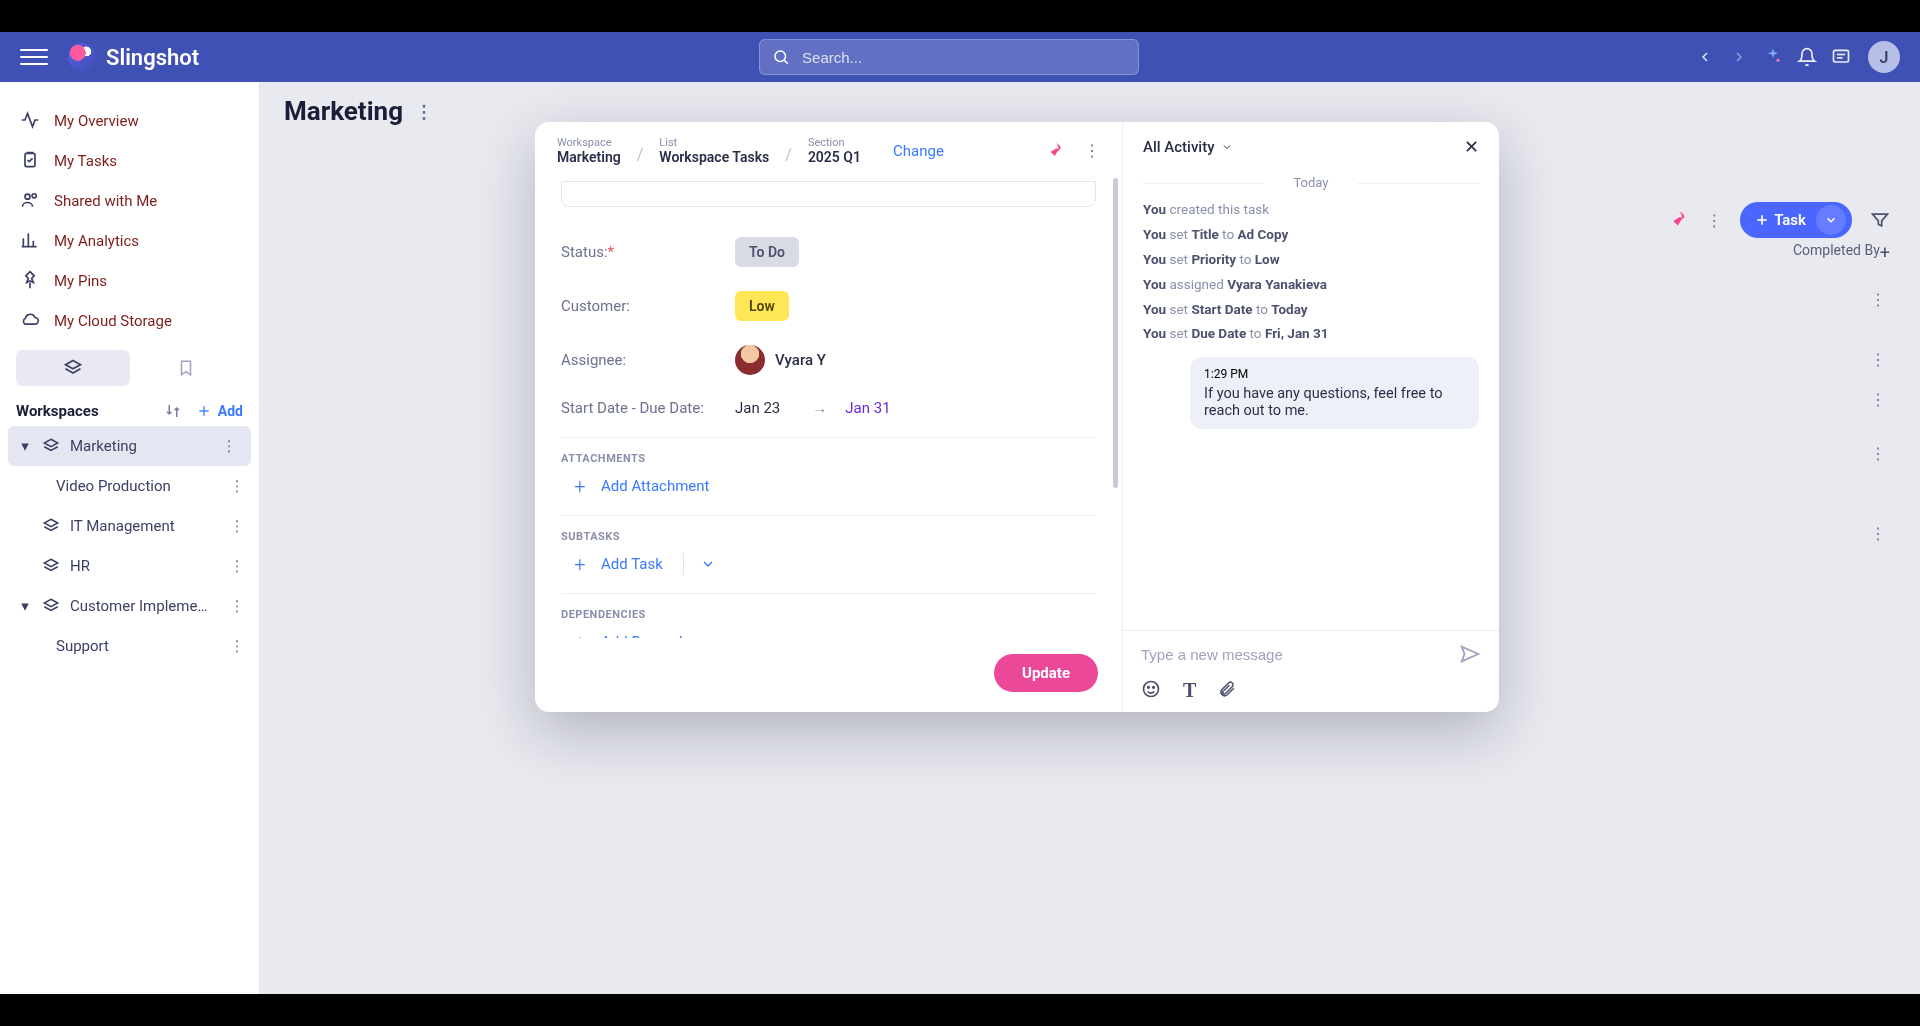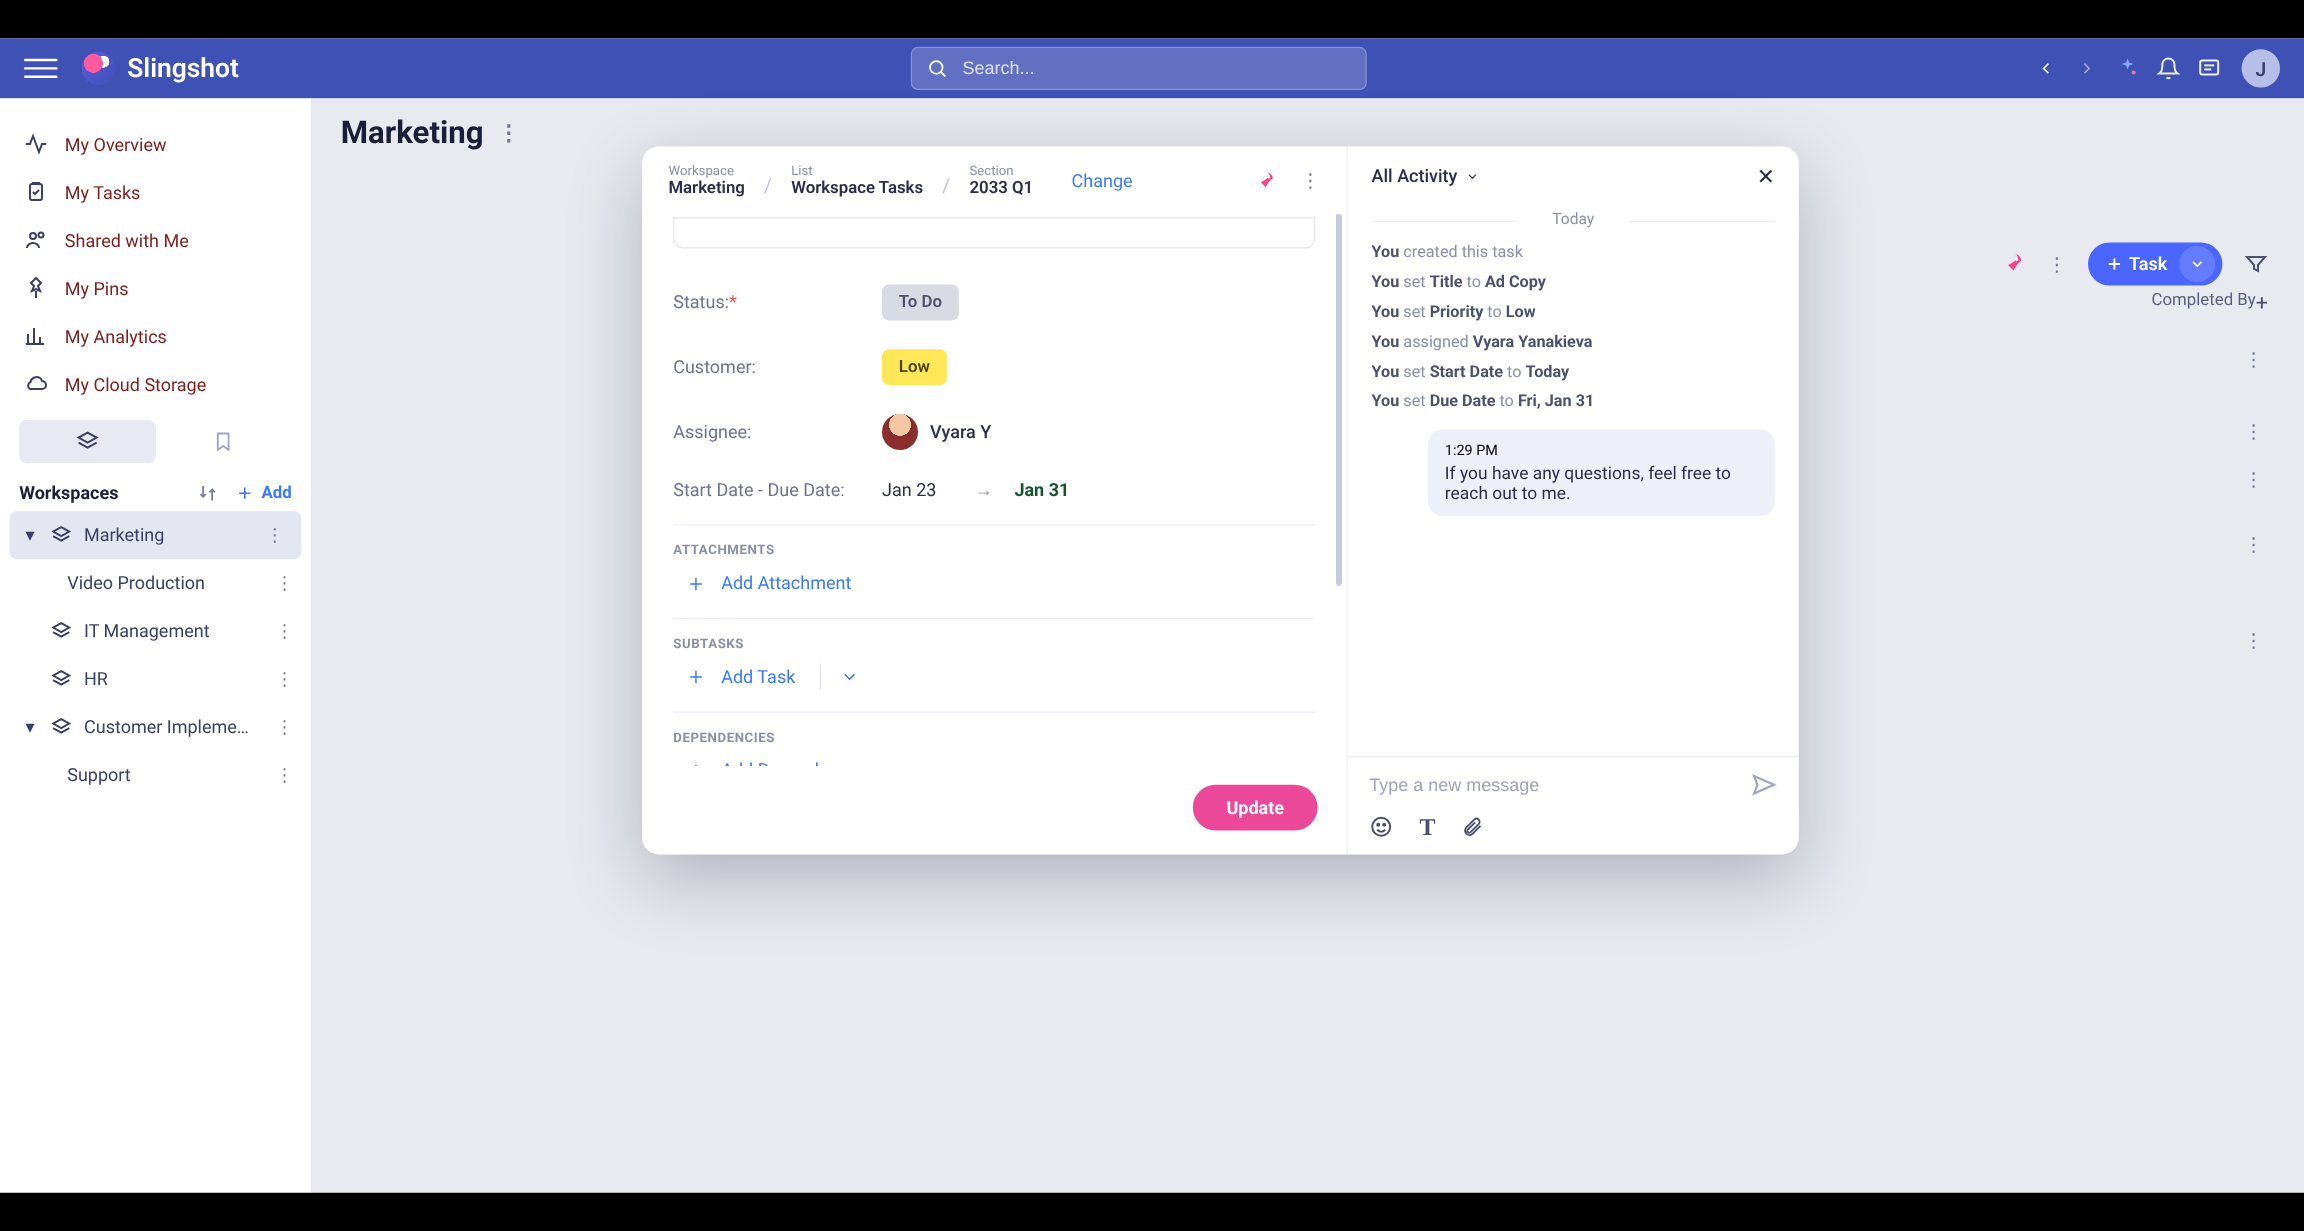--- a/index.html
+++ b/index.html
@@ -190,33 +190,33 @@
       <div class="sb-item">
         <svg class="sb-icon" viewBox="0 0 24 24" fill="none" stroke="#3a3f63" stroke-width="2">
             <circle cx="9" cy="8" r="3"></circle>
             <path d="M3 20c0-3 3-5 6-5s6 2 6 5"></path>
             <circle cx="17" cy="7" r="2.5"></circle>
           </svg>
         <span>Shared with Me</span>
       </div>
       <div class="sb-item">
         <svg class="sb-icon" viewBox="0 0 24 24" fill="none" stroke="#3a3f63" stroke-width="2">
-            <path d="M12 2l5 5-3 3 2 5-4-2-4 2 2-5-3-3z"></path>
-            <line x1="12" y1="15" x2="12" y2="22"></line>
-          </svg>
-        <span>My Pins</span>
-      </div>
-      <div class="sb-item">
-        <svg class="sb-icon" viewBox="0 0 24 24" fill="none" stroke="#3a3f63" stroke-width="2">
             <line x1="4" y1="20" x2="4" y2="10"></line>
             <line x1="10" y1="20" x2="10" y2="4"></line>
             <line x1="16" y1="20" x2="16" y2="13"></line>
             <line x1="2" y1="20" x2="20" y2="20"></line>
           </svg>
         <span>My Analytics</span>
+      </div>
+      <div class="sb-item">
+        <svg class="sb-icon" viewBox="0 0 24 24" fill="none" stroke="#3a3f63" stroke-width="2">
+            <path d="M12 2l5 5-3 3 2 5-4-2-4 2 2-5-3-3z"></path>
+            <line x1="12" y1="15" x2="12" y2="22"></line>
+          </svg>
+        <span>My Pins</span>
       </div>
       <div class="sb-item">
         <svg class="sb-icon" viewBox="0 0 24 24" fill="none" stroke="#3a3f63" stroke-width="2">
             <path d="M18 17a4 4 0 000-8 6 6 0 00-11.5 1A4 4 0 006 17z"></path>
           </svg>
         <span>My Cloud Storage</span>
       </div>
 
       <div class="sb-section">
         <div class="sb-tabs">
@@ -351,21 +351,21 @@
               <span class="crumb-val">Marketing</span>
             </div>
             <span class="crumb-sep">/</span>
             <div class="crumb-col">
               <span class="crumb-label">List</span>
               <span class="crumb-val">Workspace Tasks</span>
             </div>
             <span class="crumb-sep">/</span>
             <div class="crumb-col">
               <span class="crumb-label">Section</span>
-              <span class="crumb-val">2033 Q1</span>
+              <span class="crumb-val">2025 Q1</span>
             </div>
             <span class="change-link">Change</span>
             <div class="right">
               <span>
                   <svg width="20" height="20" viewBox="0 0 24 24">
                     <path fill="#ff3e8d" d="M14 3c3 0 6 3 6 6-3 2-5 5-7 9l-5-5c4-2 7-4 9-7-1-2-2-3-3-3z"></path>
                     <circle cx="16" cy="8" r="1.4" fill="#fff"></circle>
                   </svg>
                 </span>
               <span>⋮</span>
@@ -387,21 +387,21 @@
               <span class="field-label">Assignee:</span>
               <span class="assignee">
                 <span class="pic"></span>
                 <span>Vyara Y</span>
               </span>
             </div>
             <div class="field-row">
               <span class="field-label">Start Date - Due Date:</span>
               <span style="color:#2b2e49;">Jan 23</span>
               <span class="date-arrow">→</span>
-              <span style="color:#14532d; margin-left:-14px;font-weight:bold;">Jan 31</span>
+              <span style="color:#6d28d9; margin-left:-14px;">Jan 31</span>
             </div>
 
             <div class="divider"></div>
             <div class="sec-label">ATTACHMENTS</div>
             <div class="add-link">
               <span class="plus-circle">+</span>
               <span>Add Attachment</span>
             </div>
 
             <div class="divider"></div>

